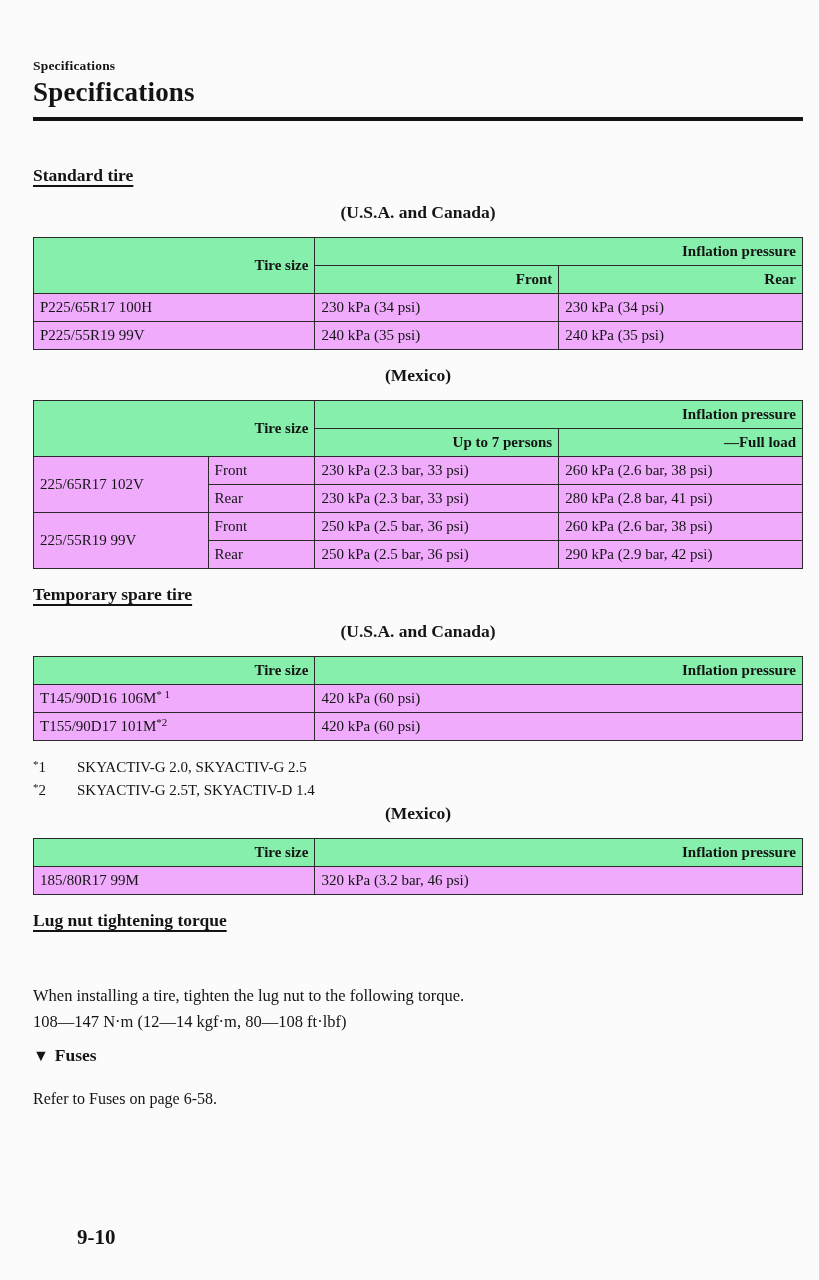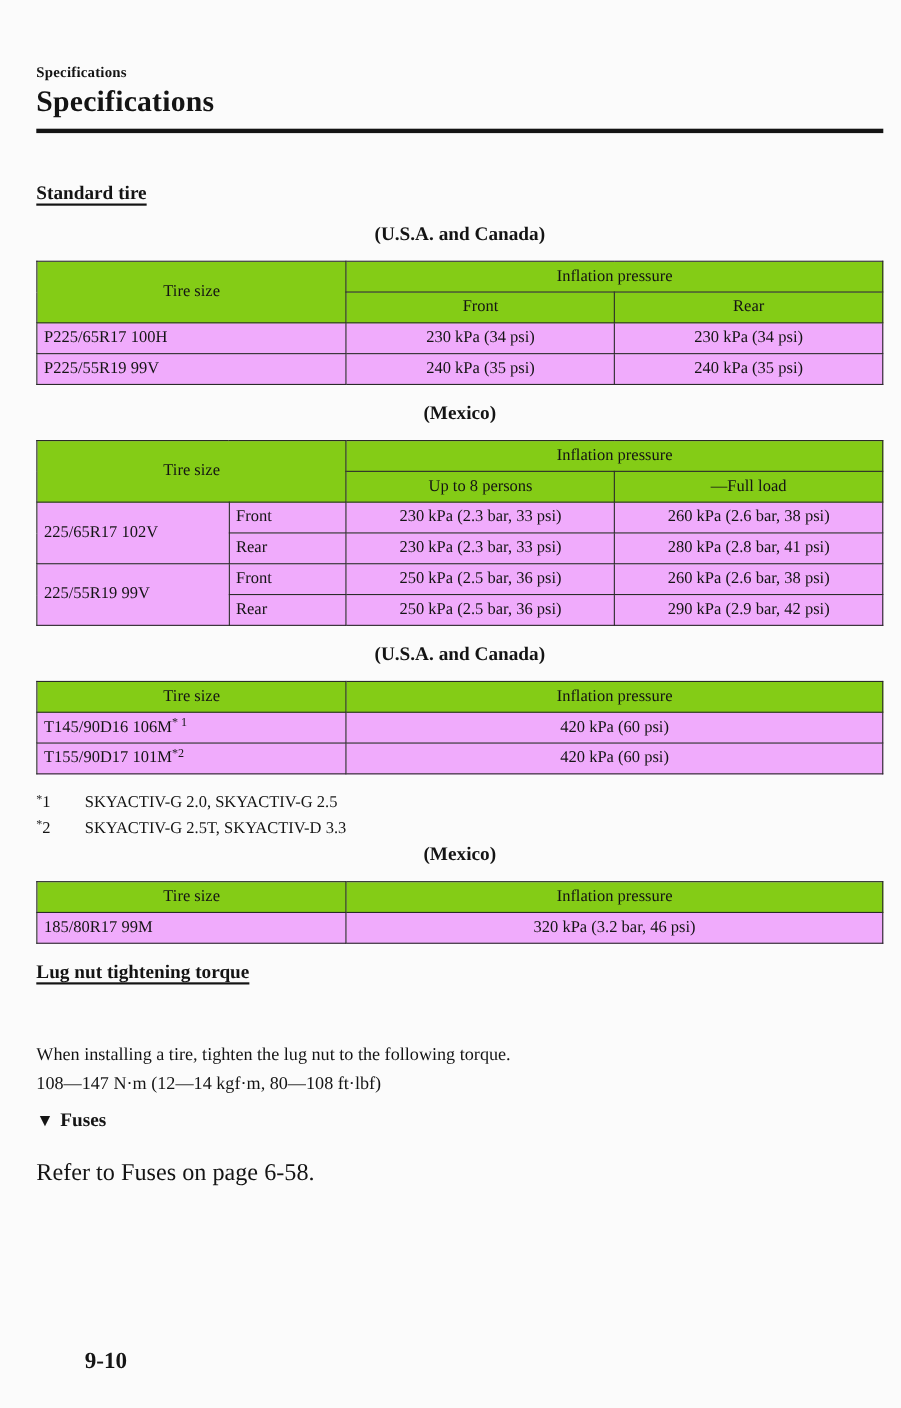--- a/index.html
+++ b/index.html
@@ -64,27 +64,27 @@
     font-size: 15px;
     table-layout: fixed;
   }
   table.spec th, table.spec td {
     border: 1.4px solid #2a2a2a;
     padding: 4px 6px;
     height: 19px;
     vertical-align: middle;
   }
   table.spec th {
-    background: #84cc16;
-    font-weight: normal;
-    text-align: center;
+    background: #86efac;
+    font-weight: bold;
+    text-align: right;
   }
   table.spec td { background: #f0abfc; }
   td.cell-left  { text-align: left; padding-left: 8px; }
-  td.cell-center { text-align: center; }
+  td.cell-center { text-align: left; }
   sup.fnref {
     font-size: 11px;
     line-height: 0;
     vertical-align: 5px;
   }
   
   .note {
     font-size: 15.5px;
     margin: 12px 0 20px 0;
   }
@@ -110,21 +110,21 @@
   .arrow-heading {
     font-size: 17.5px;
     font-weight: bold;
     margin: 11px 0 0 0;
   }
   .arrow-heading .tri {
     font-size: 16px;
     margin-right: 6px;
   }
   .fuses-body {
-    font-size: 22px;
+    font-size: 16px;
     margin-top: 24px;
   }
   .page-number {
     position: absolute;
     left: 33px;
     bottom: 30px;
     font-size: 21px;
     font-weight: bold;
     margin-left: 44px;
   }
@@ -177,21 +177,21 @@
         <col style="width:13.9%">
         <col style="width:31.7%">
         <col style="width:31.7%">
       </colgroup>
     <tbody>
         <tr>
       <th colspan="2" rowspan="2">Tire size</th>
       <th colspan="2">Inflation pressure</th>
     </tr>
     <tr>
-      <th>Up to 8 persons</th>
+      <th>Up to 7 persons</th>
       <th>—Full load</th>
     </tr>
     <tr>
       <td class="cell-left" rowspan="2">225/65R17 102V</td>
       <td class="cell-left">Front</td>
       <td class="cell-center">230 kPa (2.3 bar, 33 psi)</td>
       <td class="cell-center">260 kPa (2.6 bar, 38 psi)</td>
     </tr>
     <tr>
       <td class="cell-left">Rear</td>
@@ -206,20 +206,21 @@
     </tr>
     <tr>
       <td class="cell-left">Rear</td>
       <td class="cell-center">250 kPa (2.5 bar, 36 psi)</td>
       <td class="cell-center">290 kPa (2.9 bar, 42 psi)</td>
     </tr>
   </tbody>
     </table>
 
 
+  <p class="heading-row"><span class="section-heading">Temporary spare tire</span></p>
   <h3 class="region-heading">(U.S.A. and Canada)</h3>
 
   <table class="spec">
     <colgroup>
         <col style="width:36.6%">
         <col style="width:63.4%">
       </colgroup>
     <tbody>
         <tr>
       <th>Tire size</th>
@@ -236,21 +237,21 @@
   </tbody>
     </table>
 
   <div class="footnotes">
     <div class="footnote-row">
       <span class="footnote-marker"><sup>*</sup><span>1</span></span>
       <span>SKYACTIV-G 2.0, SKYACTIV-G 2.5</span>
     </div>
     <div class="footnote-row">
       <span class="footnote-marker"><sup>*</sup><span>2</span></span>
-      <span>SKYACTIV-G 2.5T, SKYACTIV-D 3.3</span>
+      <span>SKYACTIV-G 2.5T, SKYACTIV-D 1.4</span>
     </div>
   </div>
 
   <h3 class="region-heading">(Mexico)</h3>
 
   <table class="spec">
     <colgroup>
         <col style="width:36.6%">
         <col style="width:63.4%">
       </colgroup>

